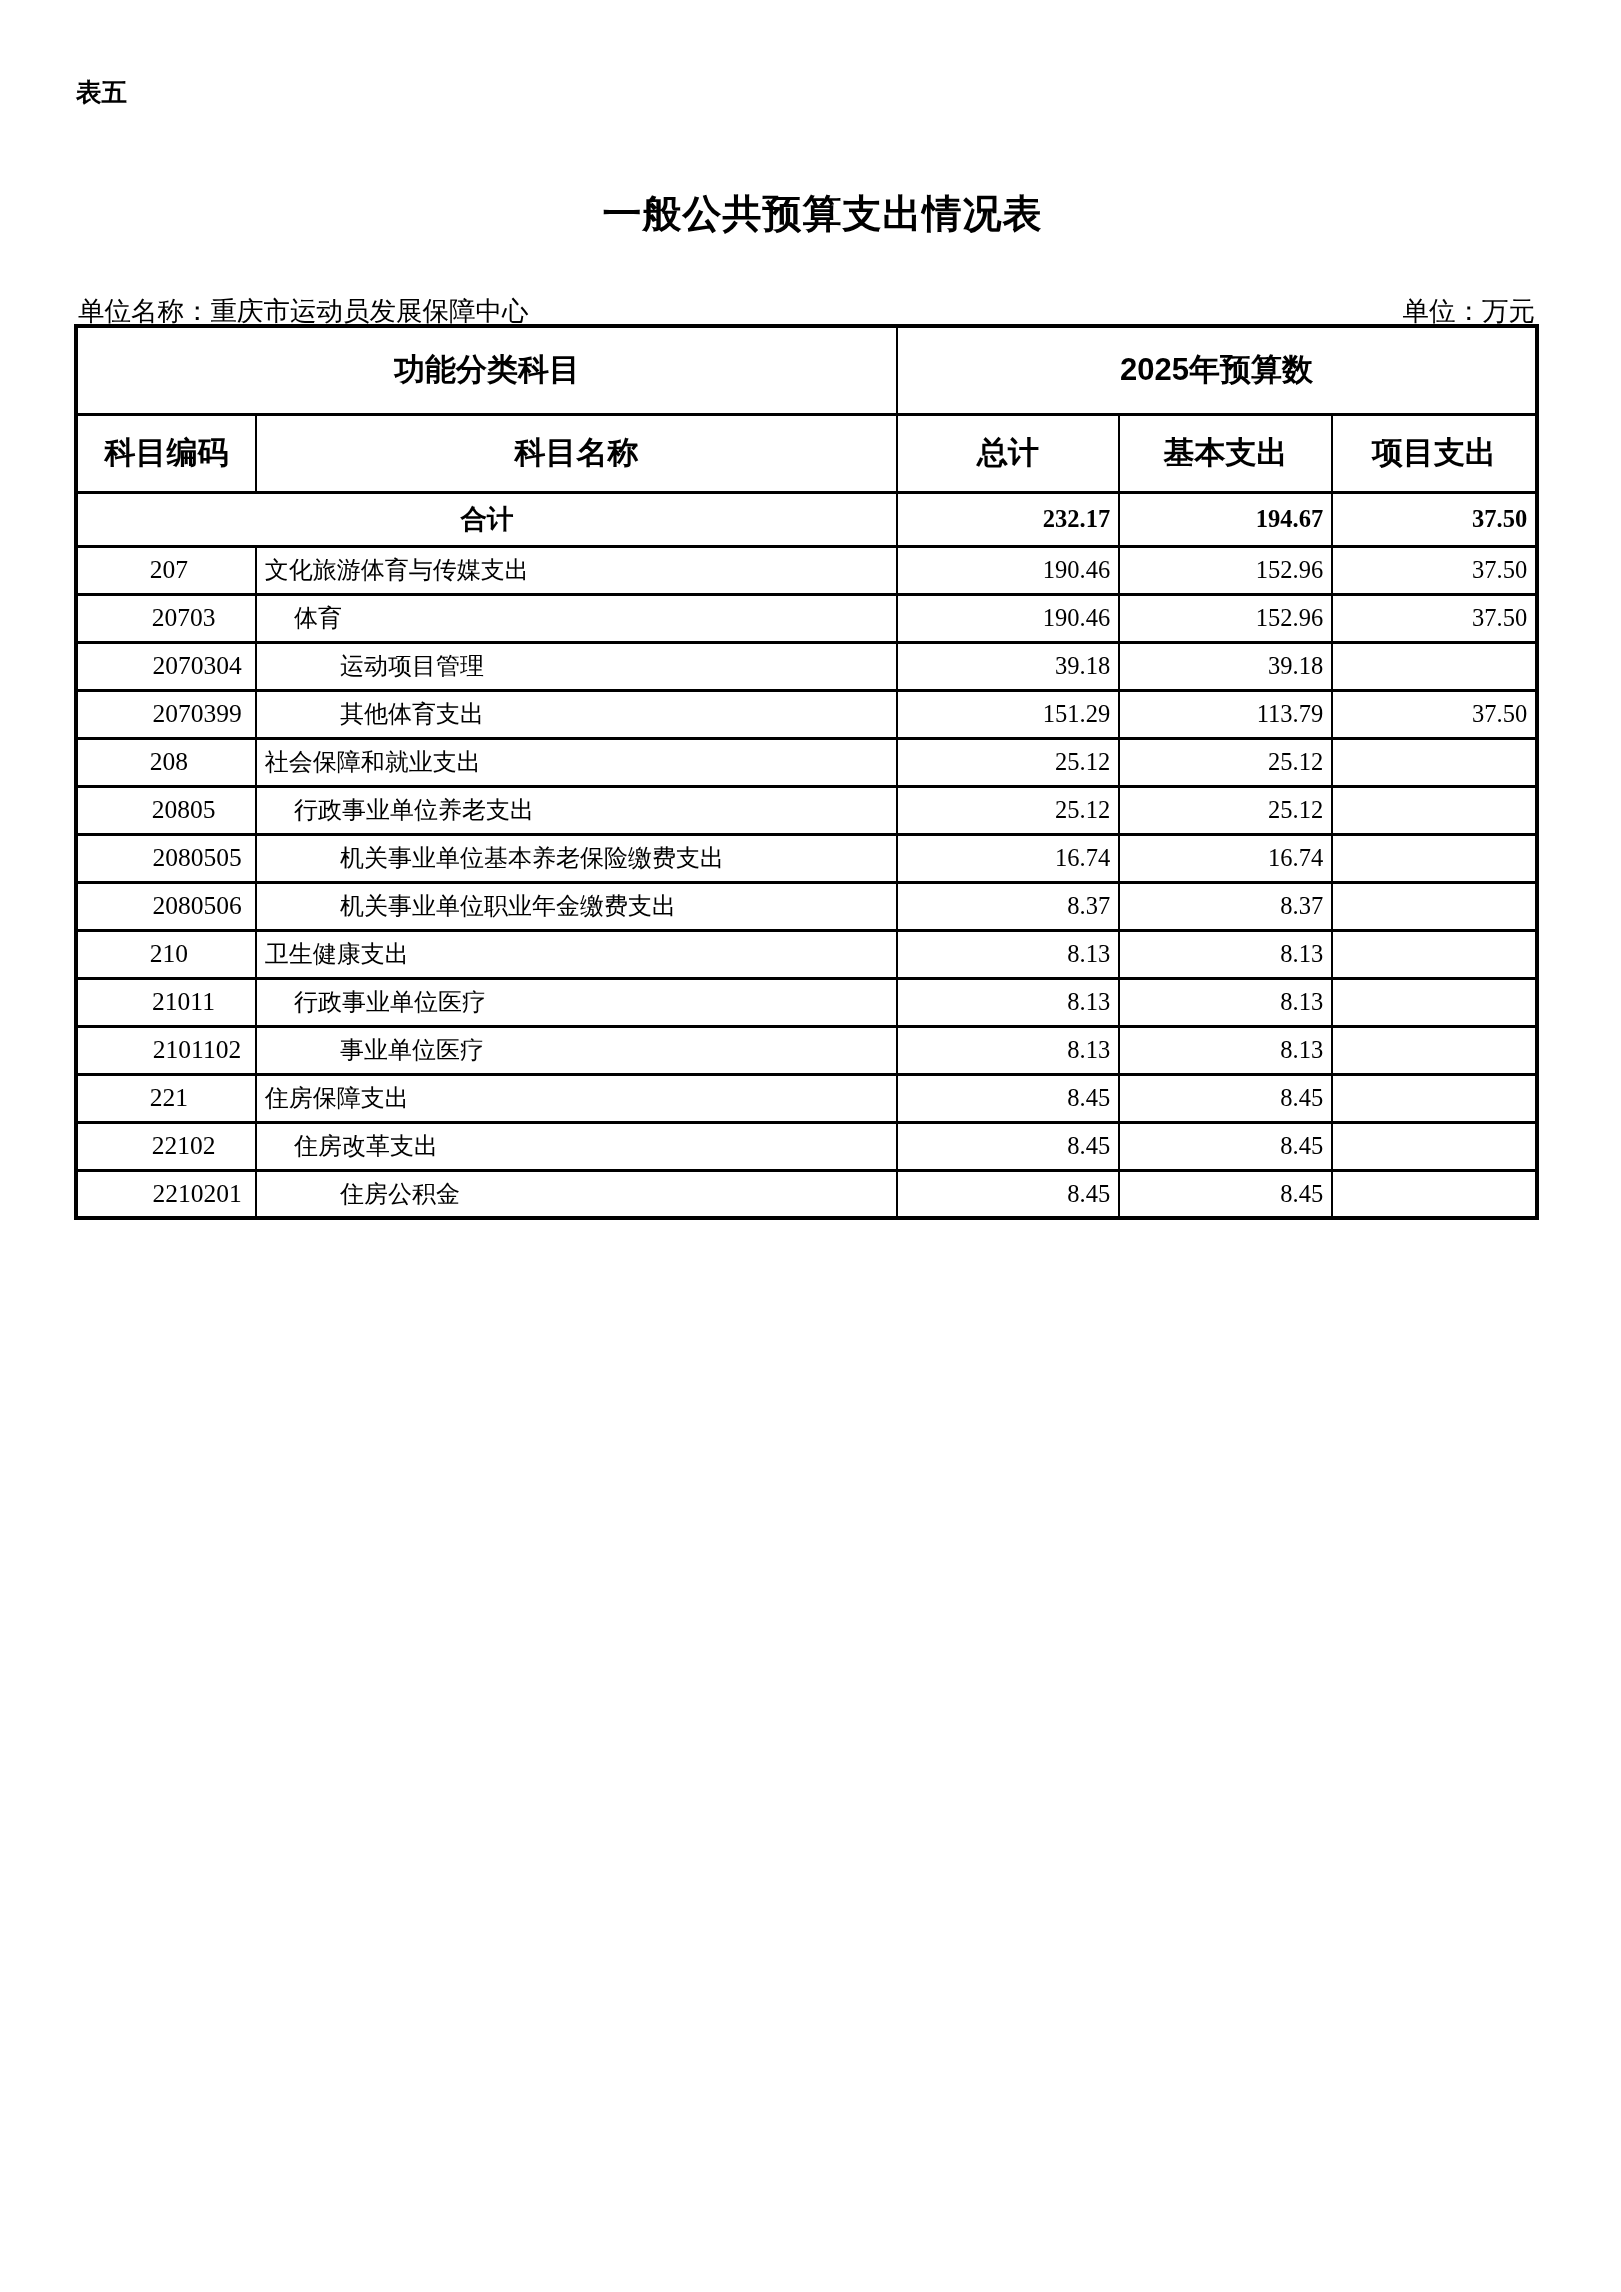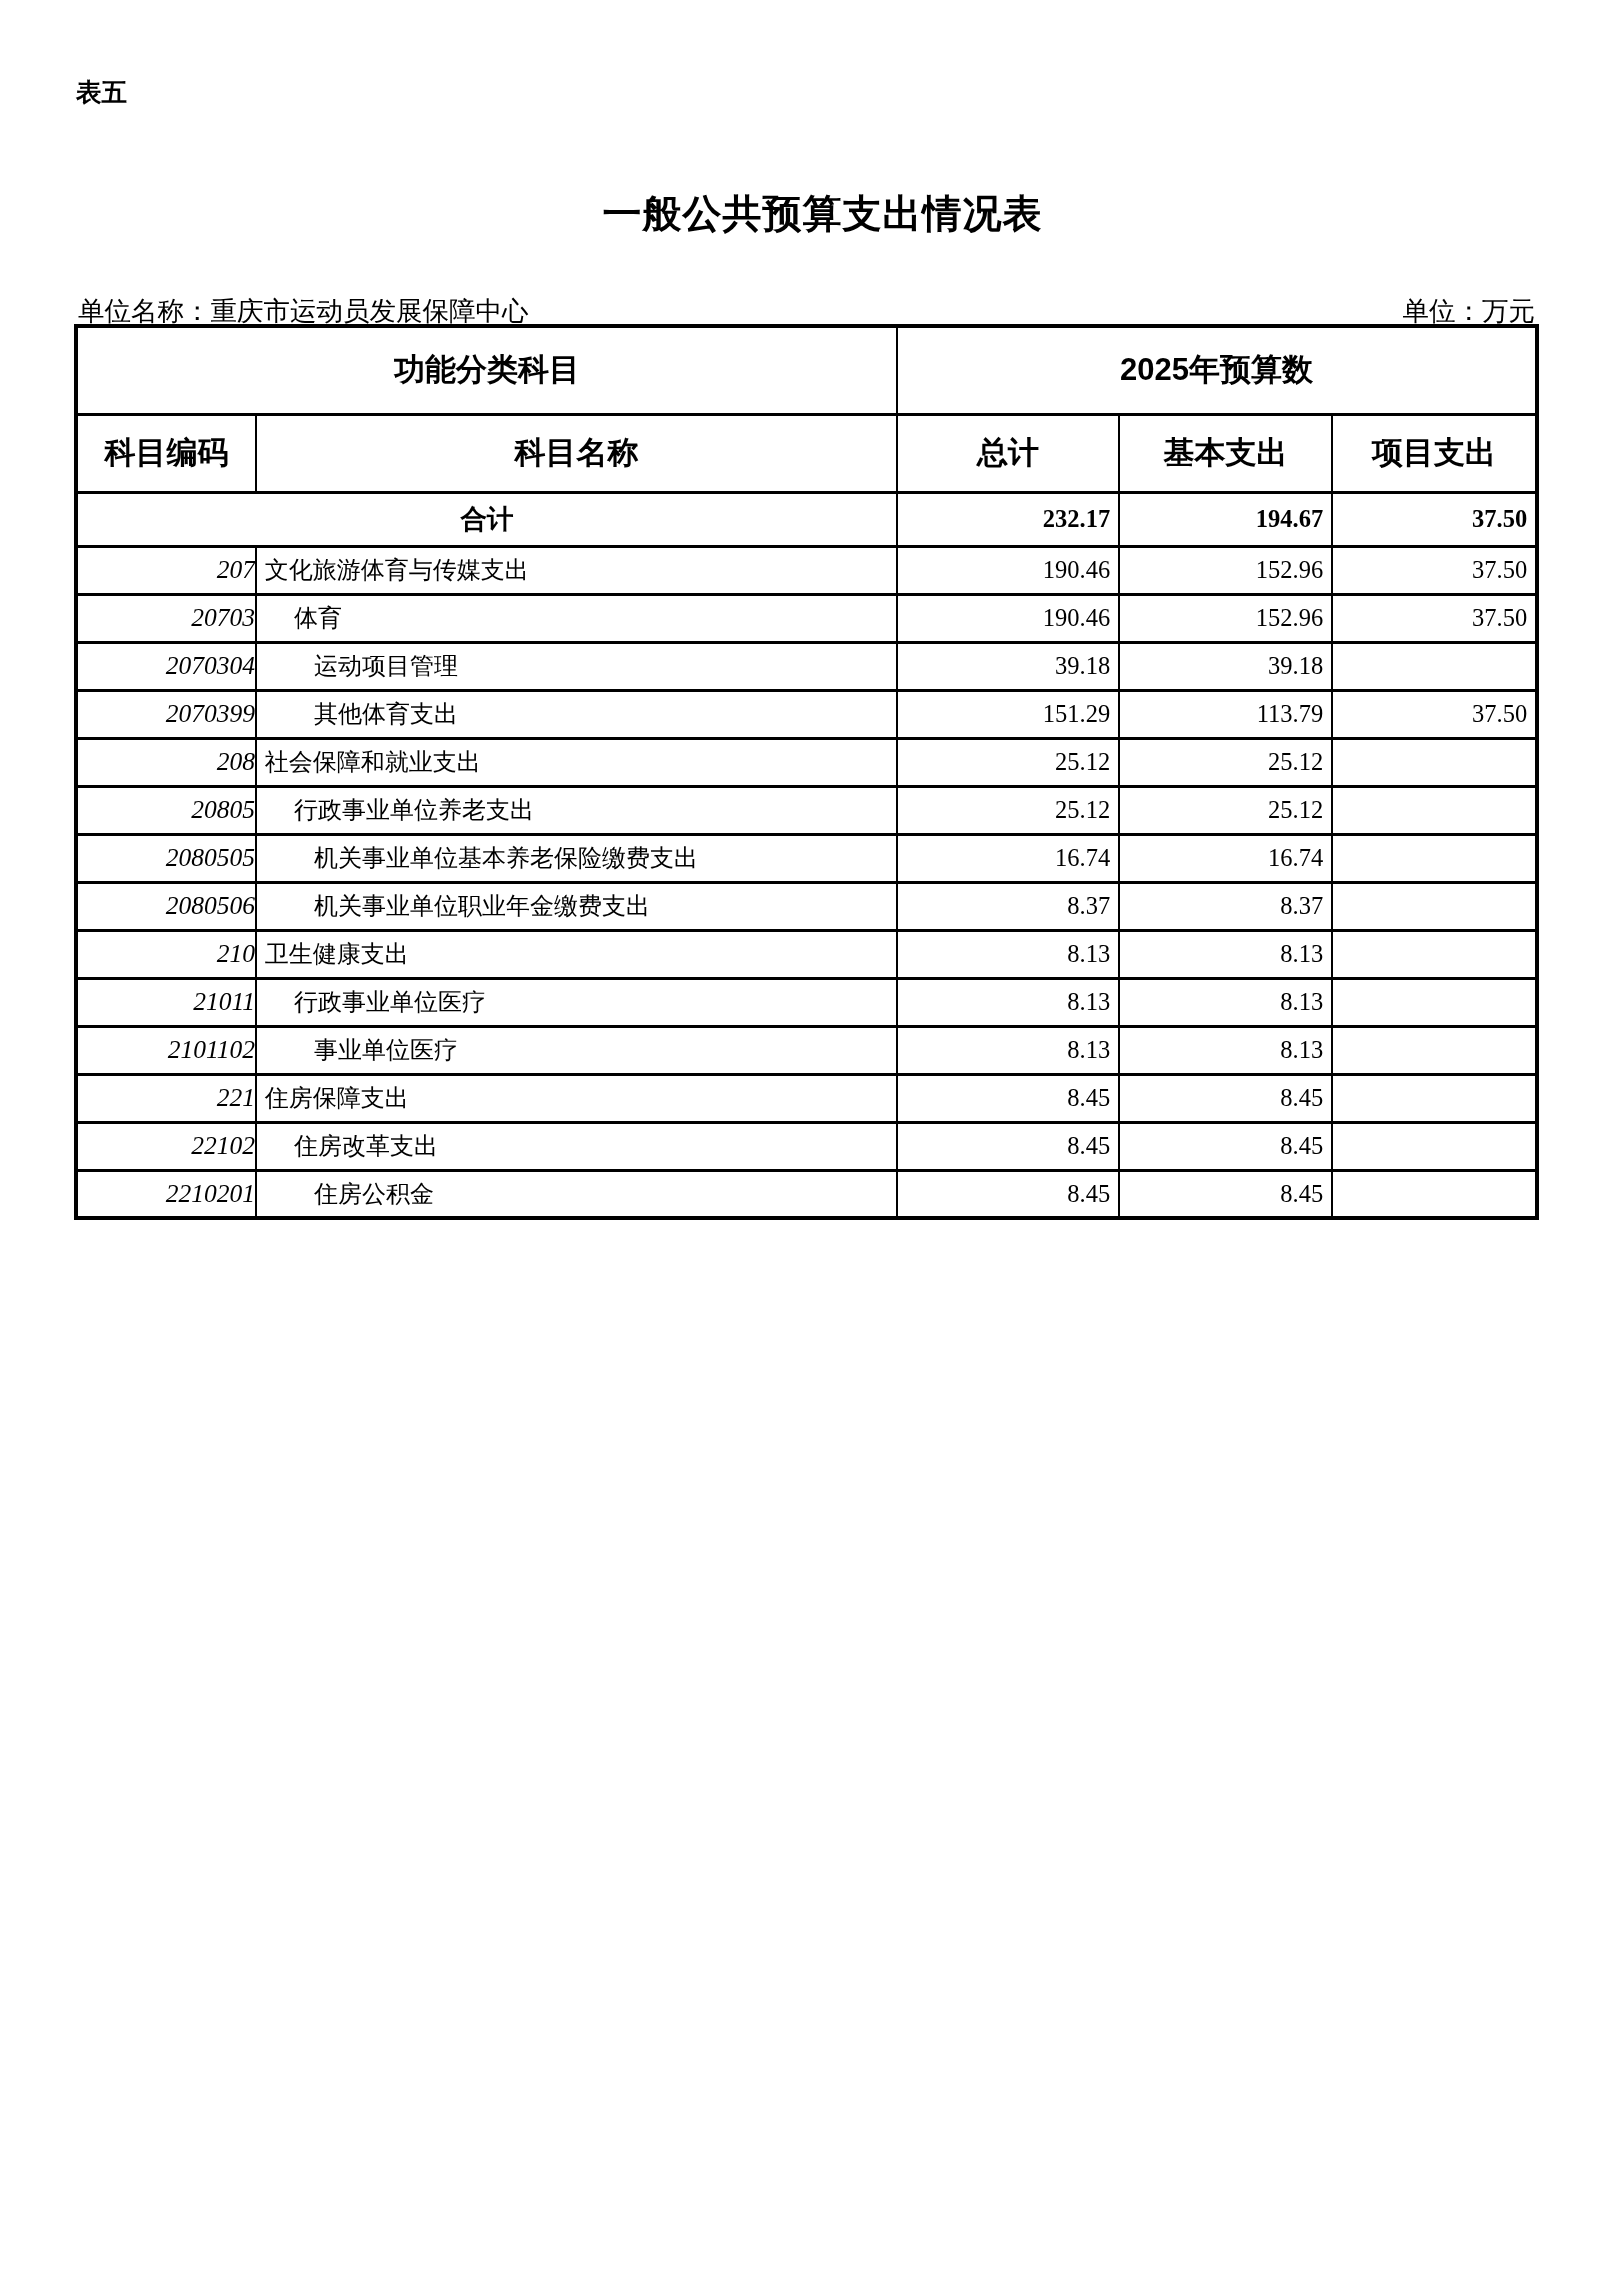--- a/index.html
+++ b/index.html
@@ -41,30 +41,30 @@
   }
   tr.h1 { height: 88px; }
   tr.h2 { height: 78px; }
   tr.total-row { height: 54px; }
   tr.data-row { height: 48px; }
 
   .budget-table th {
     font-family: "Liberation Sans", sans-serif;
     font-weight: bold; font-size: 31px; text-align: center;
   }
-  td.code { font-size: 25.5px; text-align: right; font-style: italic; }
+  td.code { font-size: 25.5px; text-align: center; }
   td.name { font-size: 24px; text-align: left; }
   td.num  { font-size: 24.5px; text-align: right; padding-right: 7.8px; }
 
   tr.level-1 td.code { padding-left: 4.9px; }
   tr.level-2 td.code { padding-left: 34px; }
   tr.level-3 td.code { padding-left: 61px; }
   tr.level-1 td.name { padding-left: 7.8px; }
   tr.level-2 td.name { padding-left: 37px; }
-  tr.level-3 td.name { padding-left: 57px; }
+  tr.level-3 td.name { padding-left: 83px; }
 
   tr.total-row td.total-label {
     font-family: "Liberation Sans", sans-serif;
     font-weight: bold; font-size: 26.5px; text-align: center;
   }
   tr.total-row td.num { font-weight: bold; }
 </style>
 </head>
 <body>
 

